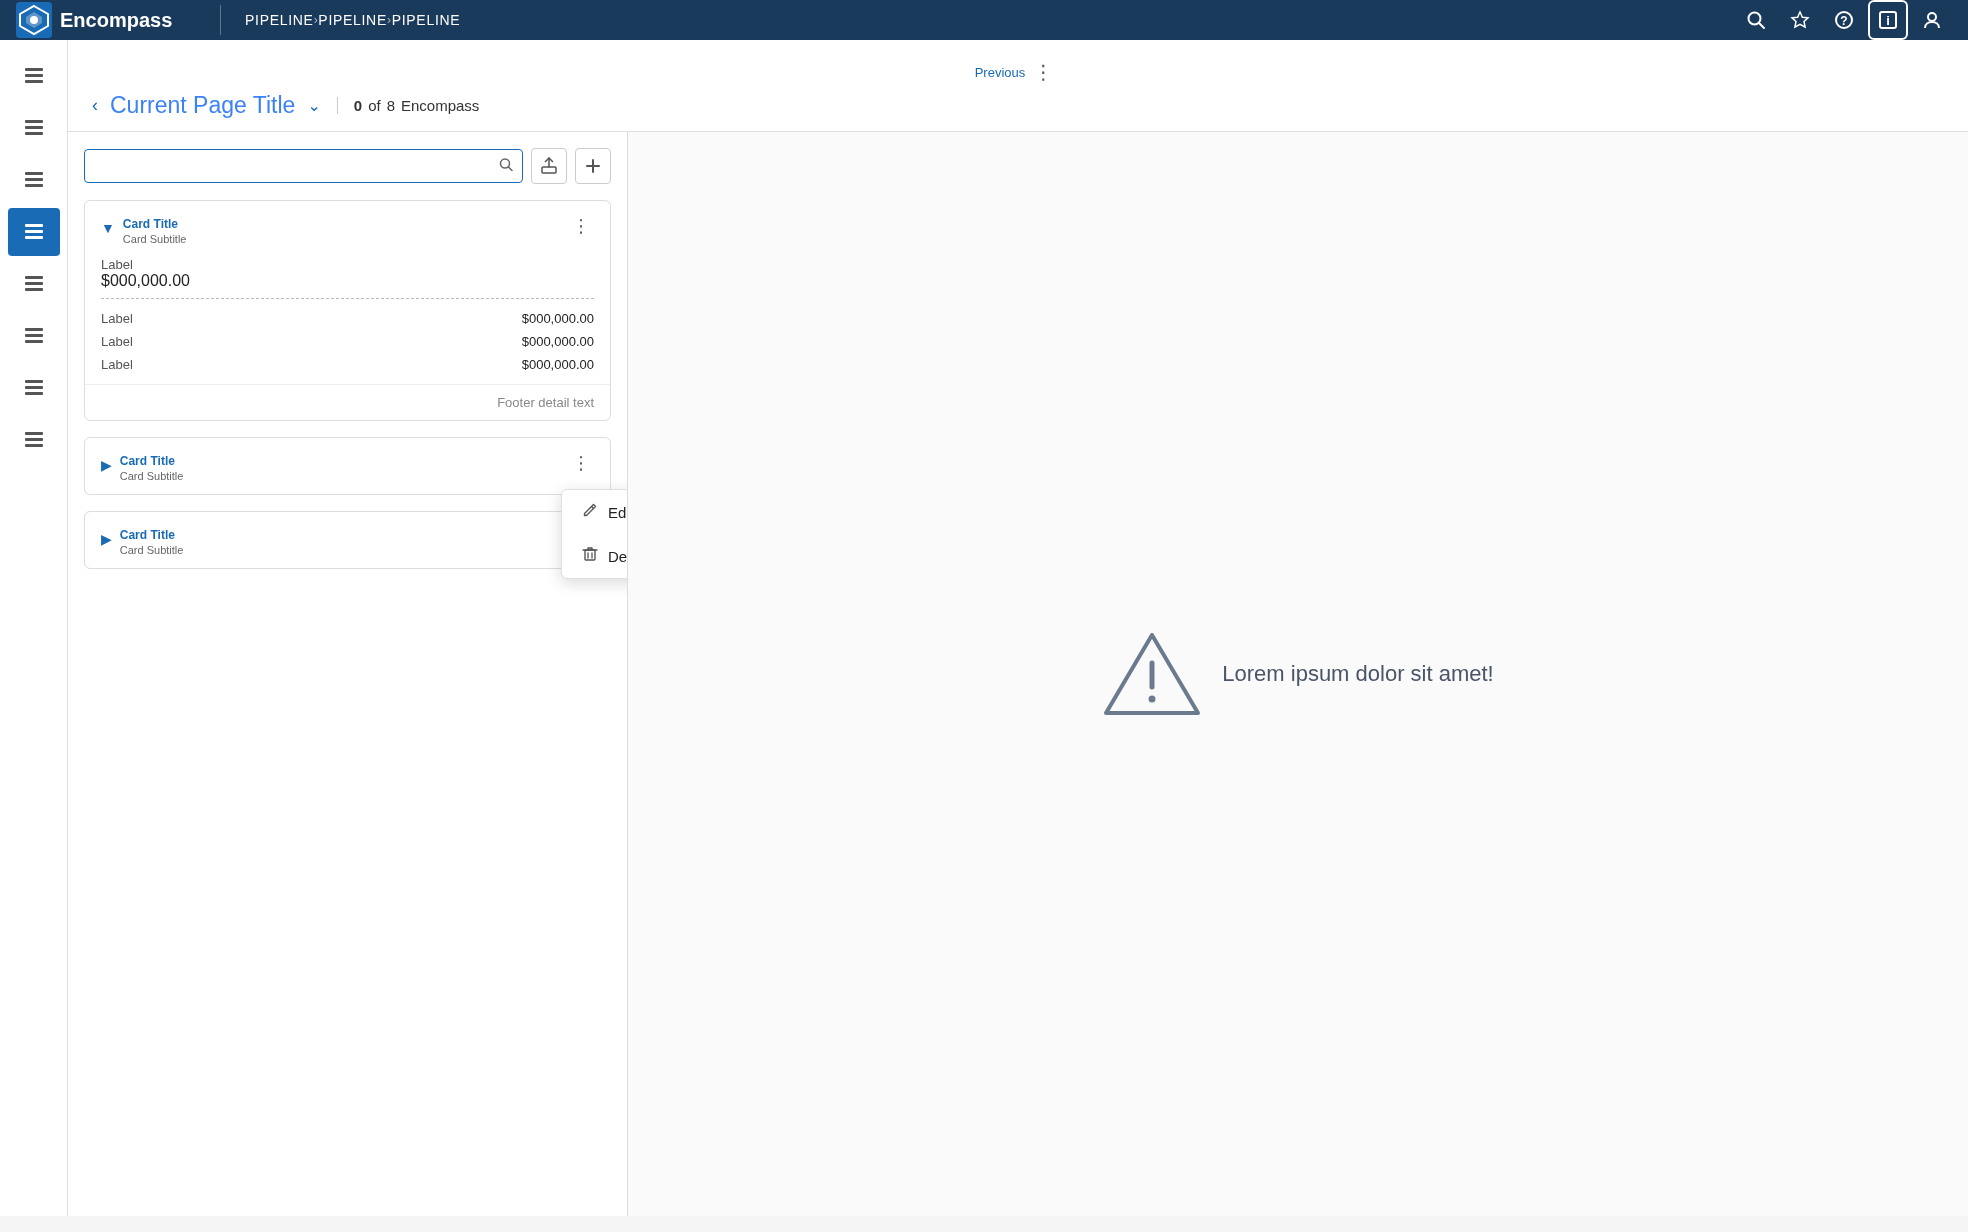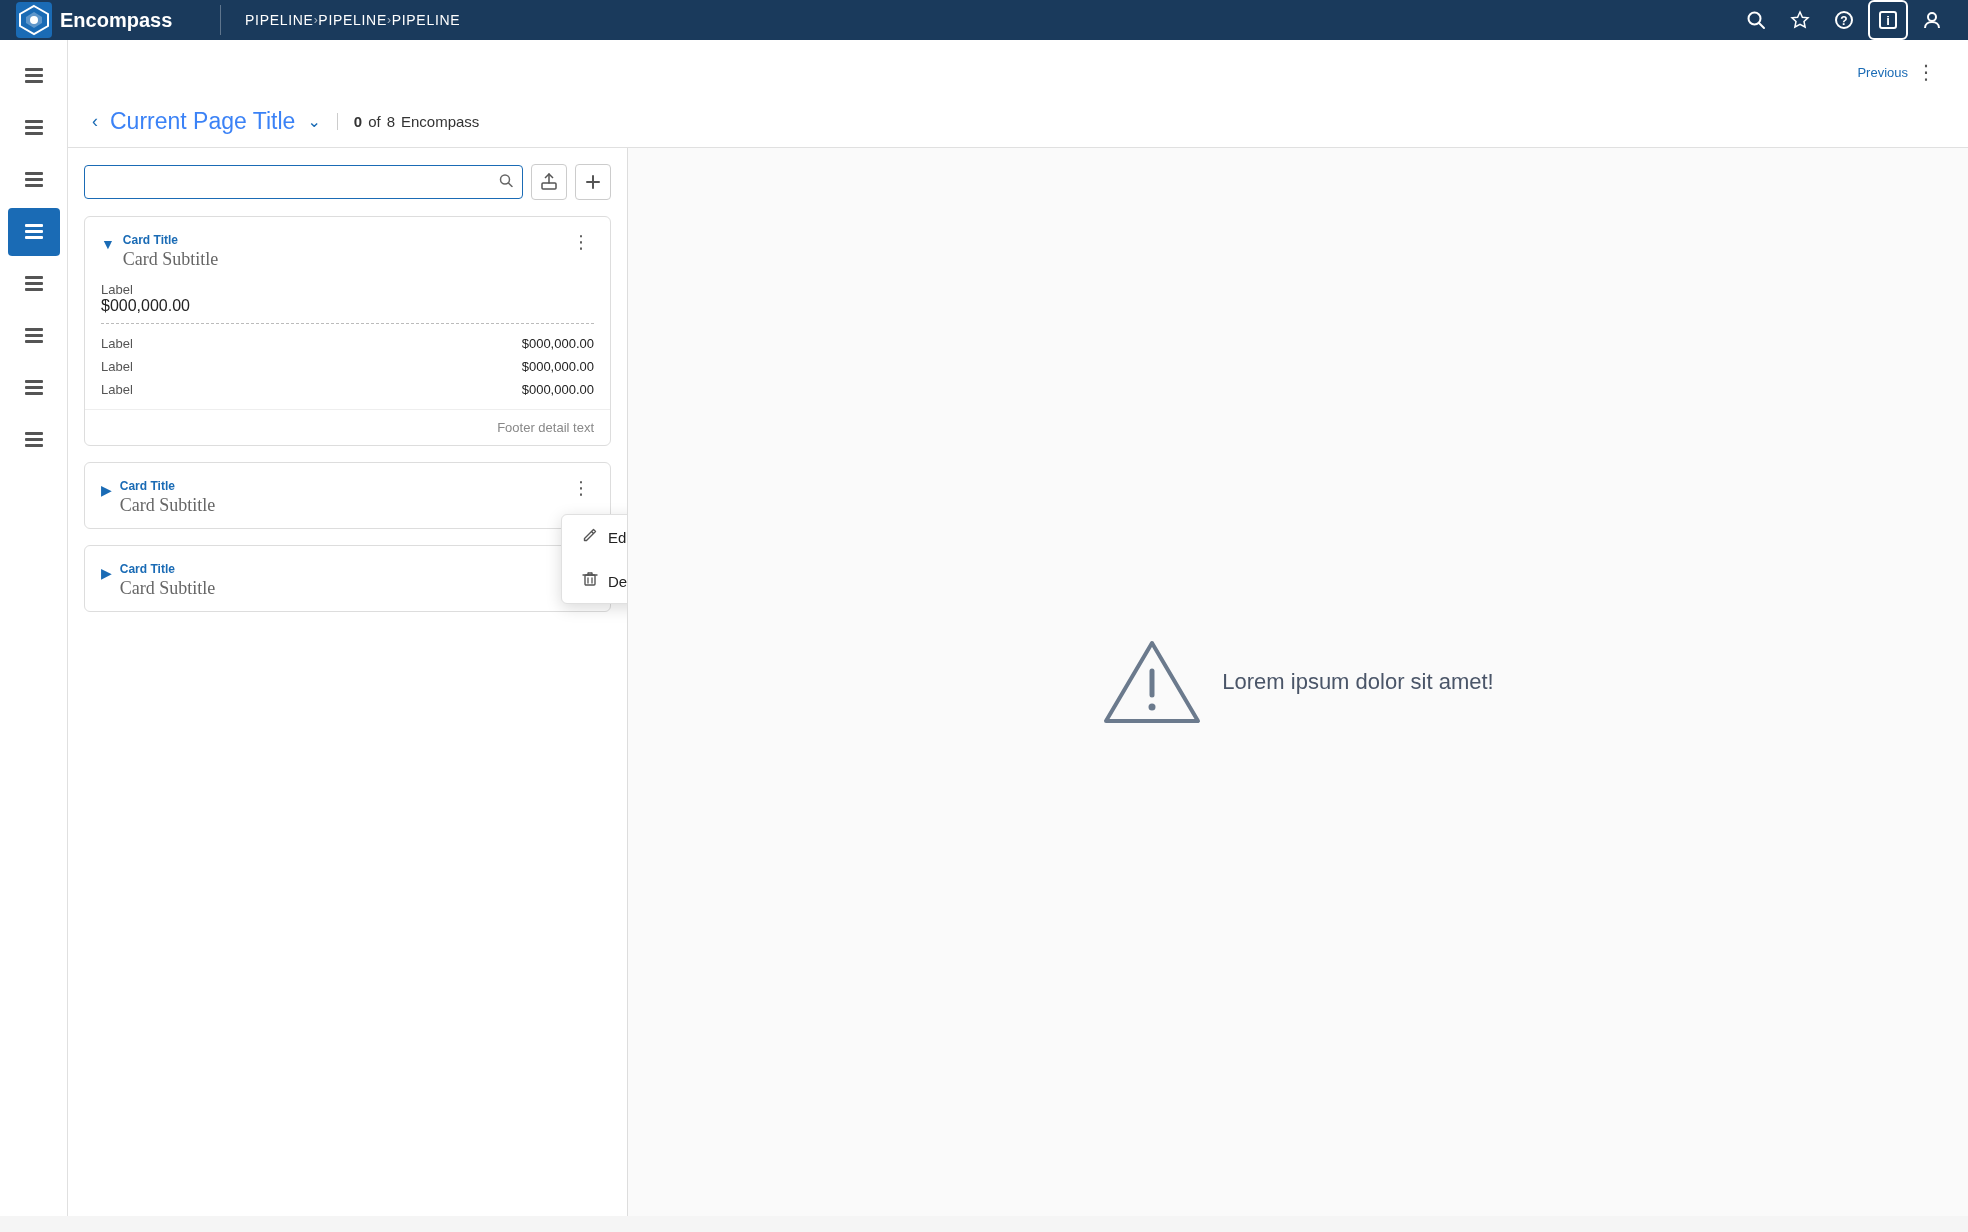--- a/index.html
+++ b/index.html
@@ -111,22 +111,22 @@
     }
 
     
     .page-header {
       padding: 16px 24px 0 24px;
       border-bottom: 1px solid #e0e0e0;
     }
     .page-nav-row {
       display: flex;
       align-items: center;
-      justify-content: flex-end;
-      margin-bottom: 20px;
+      justify-content: center;
+      margin-bottom: 4px;
     }
     .prev-link {
       color: #1a6bb5;
       font-size: 13px;
       cursor: pointer;
       text-decoration: none;
     }
     .page-title-row {
       display: flex;
       align-items: center;
@@ -253,24 +253,23 @@
       font-size: 14px;
       margin-top: 3px;
       cursor: pointer;
     }
     .card-title {
       font-size: 12px;
       font-weight: 600;
       color: #1a6bb5;
     }
     .card-subtitle {
-      font-size: 18px;
+      font-size: 11px;
       color: #666;
       margin-top: 2px;
-      font-family: Liberation Serif, serif;
     }
     .card-more-btn {
       background: none;
       border: none;
       font-size: 18px;
       cursor: pointer;
       color: #555;
       padding: 0 4px;
       line-height: 1;
     }

